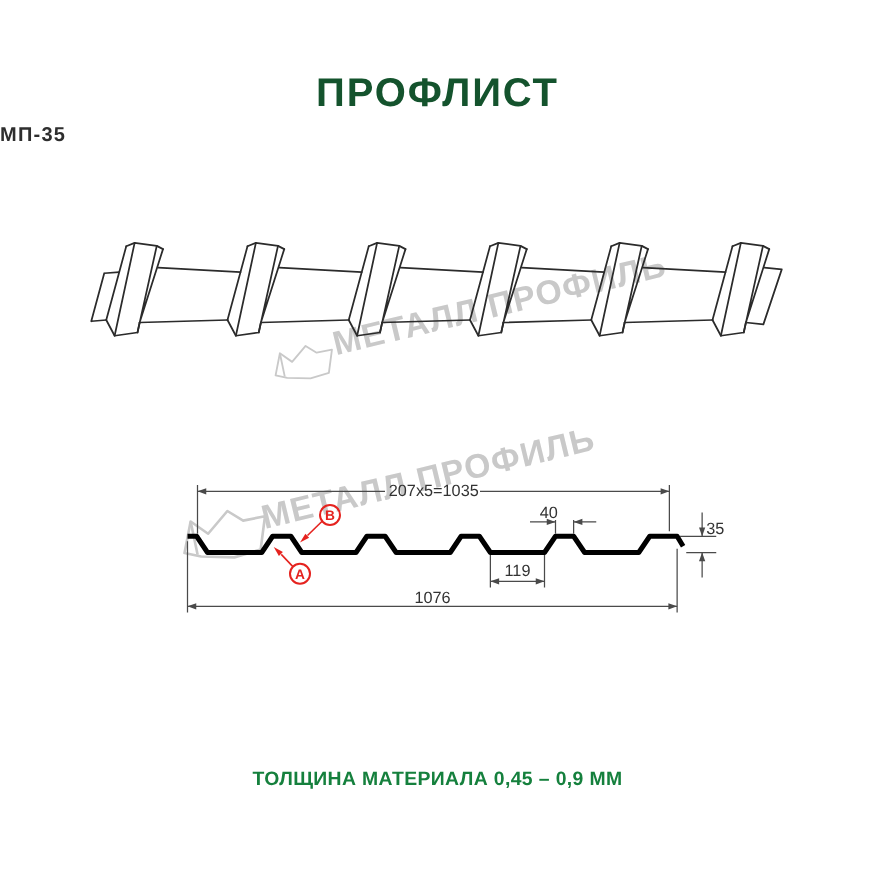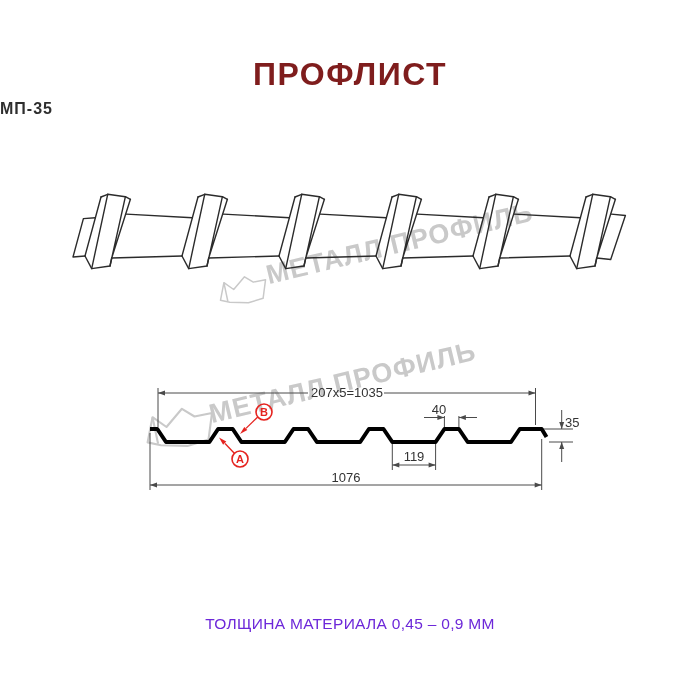--- a/index.html
+++ b/index.html
@@ -1,23 +1,23 @@
 <!DOCTYPE html>
 <html><head>
 <meta charset="utf-8">
 <style>
   html,body{margin:0;padding:0;background:#fff;}
   .canvas{position:relative;width:700px;height:700px;background:#ffffff;overflow:hidden;
           font-family:"Liberation Sans",sans-serif;}
   .title{position:absolute;left:0;right:0;top:56px;text-align:center;
-         font-size:32px;font-weight:bold;letter-spacing:1.5px;color:#7f1d1d;}
+         font-size:32px;font-weight:bold;letter-spacing:1.5px;color:#14532d;}
   .subtitle{position:absolute;left:0;right:0;top:100px;text-align:left;
          font-size:16px;font-weight:bold;letter-spacing:1px;color:#2e2e2e;}
   .note{position:absolute;left:0;right:0;top:615px;text-align:center;
-         font-size:15.5px;font-weight:normal;letter-spacing:0.3px;color:#6d28d9;}
+         font-size:15.5px;font-weight:bold;letter-spacing:0.3px;color:#15803d;}
   .wm{position:absolute;z-index:1;}
   .wm-text{position:absolute;z-index:1;font-size:27px;font-weight:bold;letter-spacing:1px;
          color:#c9c9c9;white-space:nowrap;line-height:1;
          transform:rotate(-13.5deg);transform-origin:0 100%;}
   .layer{position:absolute;z-index:2;}
   .dim-text{font-size:13px;fill:#333333;font-family:"Liberation Sans",sans-serif;}
   .red-text{font-size:11px;font-weight:bold;fill:#e5231f;font-family:"Liberation Sans",sans-serif;}
 </style>
 </head>
 <body>

